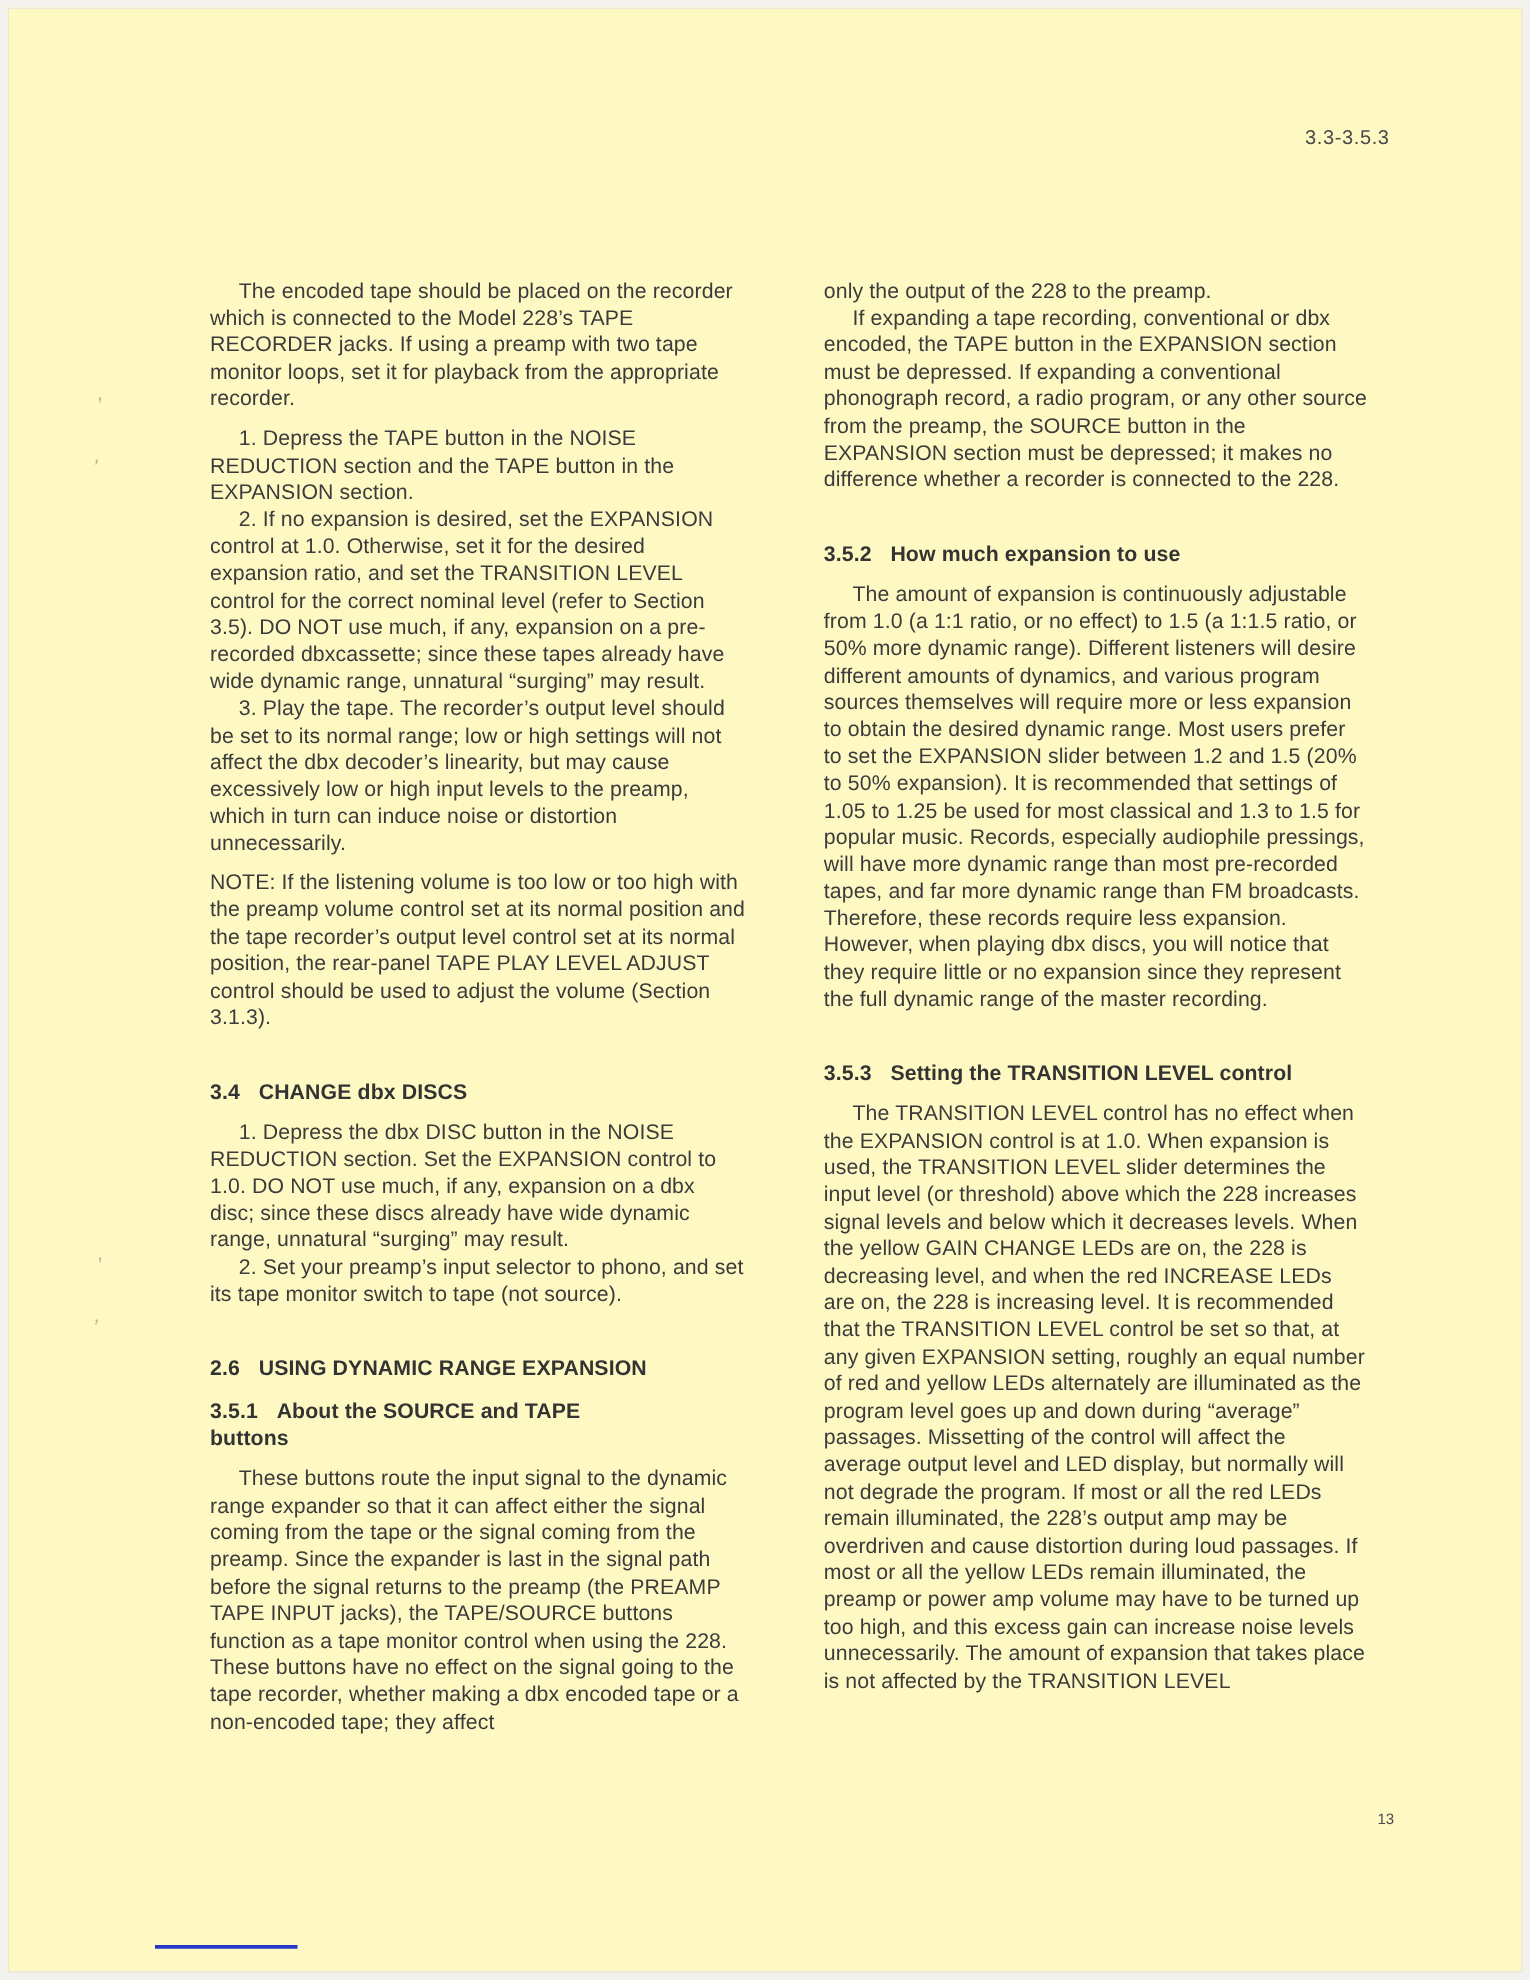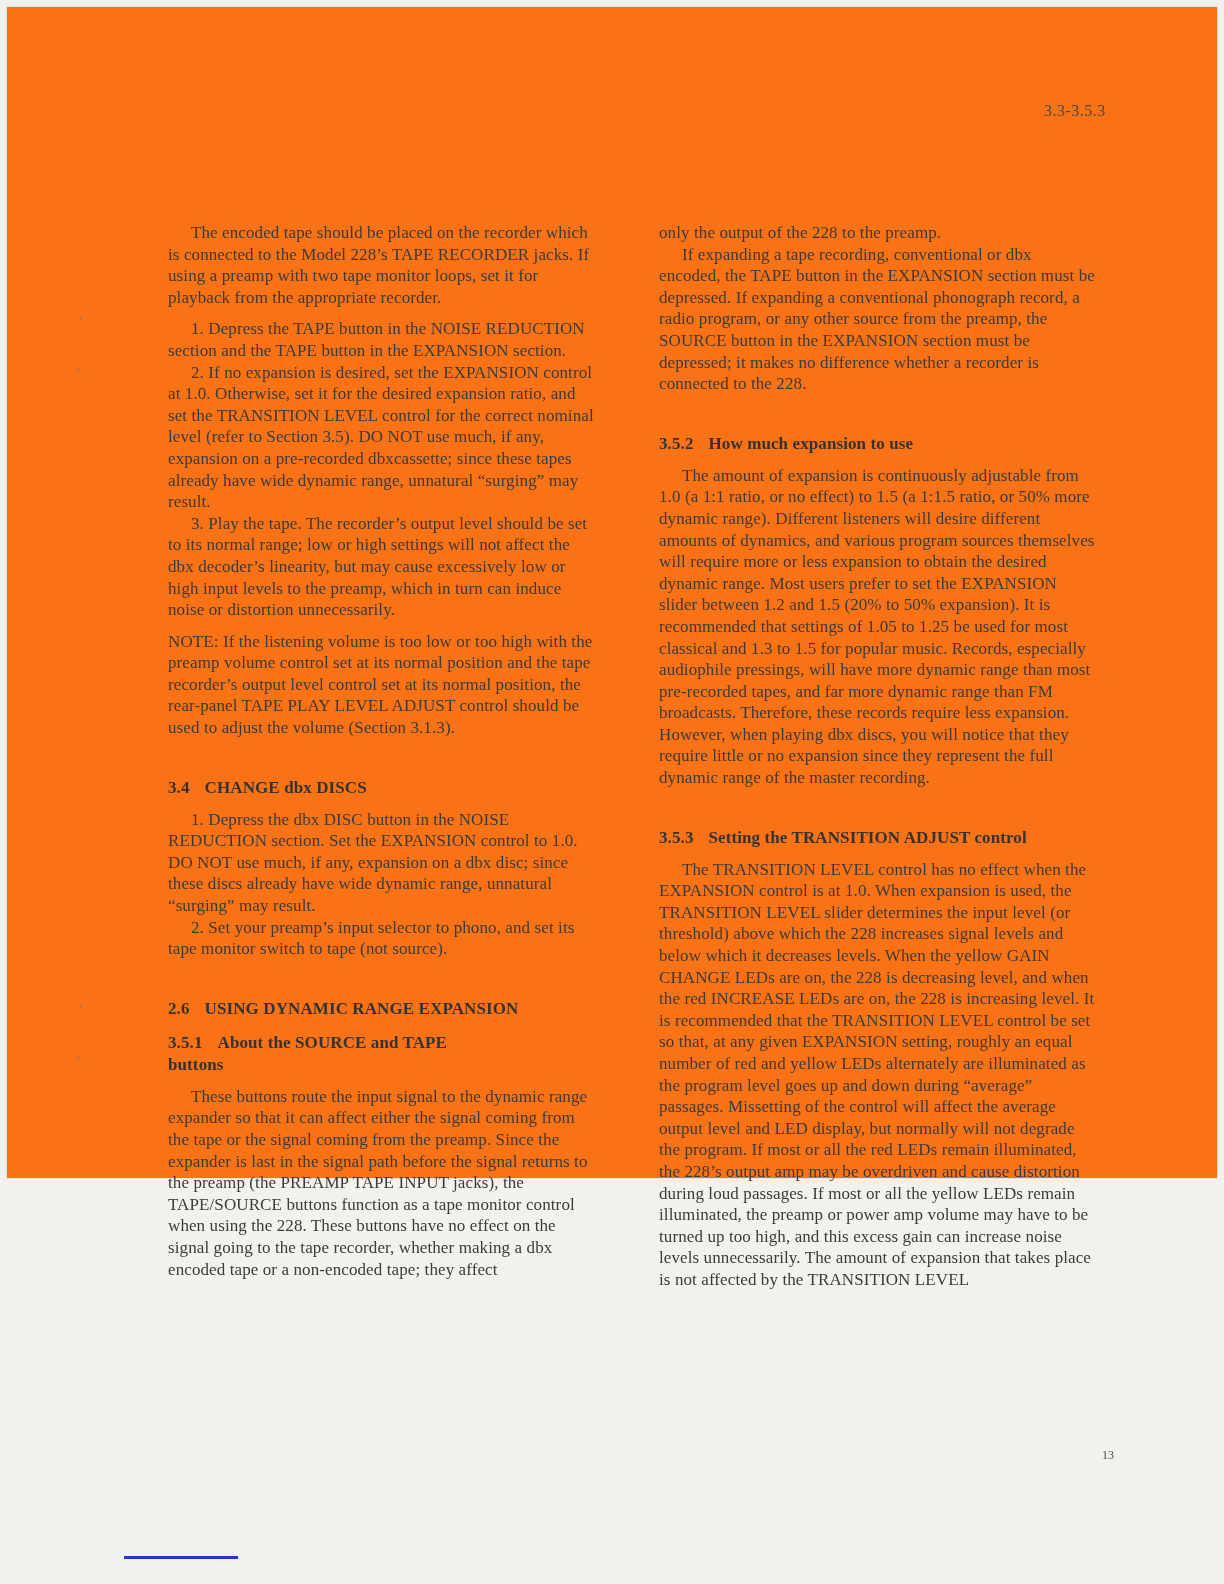--- a/index.html
+++ b/index.html
@@ -7,24 +7,23 @@
   body {
     position:relative;
     background:#f2f1ee;
     font-family:"Liberation Sans", sans-serif;
     color:#3c3c3c;
     overflow:hidden;
   }
   .scan-page {
     position:absolute;
     left:6px; top:6px;
-    width:1212px; height:1173px;
-    background:#f97316;
+    width:1212px; height:1572px;
+    background:#fef9c3;
     box-shadow:0 0 0 1px #e3e2de inset;
-    font-family:Liberation Serif, serif;
   }
   .header-ref {
     position:absolute;
     left:1038px; top:96px;
     font-size:16px;
     letter-spacing:0.5px;
     color:#4a4a4a;
   }
   .col {
     position:absolute;
@@ -119,21 +118,21 @@
 
     <p class="para">only the output of the 228 to the preamp.</p>
     <p class="para indent">If expanding a tape recording, conventional or dbx encoded, the TAPE button in the EXPANSION section must be depressed. If expanding a conventional phonograph record, a radio program, or any other source from the preamp, the SOURCE  button in the EXPANSION section must be depressed; it makes no difference whether a recorder is connected to the 228.</p>
 
     <h3 class="sec-h">
       <span class="sec-num">3.5.2</span><span class="sec-title">How much expansion to use</span>
     </h3>
     <p class="para indent">The amount of expansion is continuously adjustable from 1.0 (a 1:1 ratio, or no effect) to 1.5 (a 1:1.5 ratio, or 50% more dynamic range). Different listeners will desire different amounts of dynamics, and various program sources themselves will require more or less expansion to obtain the desired dynamic range. Most users prefer to set the EXPANSION slider between 1.2 and 1.5 (20% to 50% expansion). It is recommended that settings of 1.05 to 1.25 be used for most classical and 1.3 to 1.5 for popular music. Records, especially audiophile pressings, will have more dynamic range than most pre-recorded tapes, and far more dynamic range than FM broadcasts. Therefore, these records require less expansion. However, when playing dbx discs, you will notice that they require little or no expansion since they represent the full dynamic range of the master recording.</p>
 
     <h3 class="sec-h">
-      <span class="sec-num">3.5.3</span><span class="sec-title">Setting the TRANSITION ADJUST control</span>
+      <span class="sec-num">3.5.3</span><span class="sec-title">Setting the TRANSITION LEVEL control</span>
     </h3>
     <p class="para indent">The TRANSITION LEVEL control has no effect when the EXPANSION control is at 1.0. When expansion is used, the TRANSITION LEVEL slider determines the input level (or threshold) above which the 228 increases signal levels and below which it decreases levels. When the yellow GAIN CHANGE LEDs are on, the 228 is decreasing level, and when the red INCREASE LEDs are on, the 228 is increasing level. It is recommended that the TRANSITION LEVEL control be set so that, at any given EXPANSION setting, roughly an equal number of red and yellow LEDs alternately are illuminated as the program level goes up and down during “average” passages. Missetting of the control will affect the average output level and LED display, but normally will not degrade the program. If most or all the red LEDs remain illuminated, the 228’s output amp may be overdriven and cause distortion during loud passages. If most or all the yellow LEDs remain illuminated, the preamp or power amp volume may have to be turned up too high, and this excess gain can increase noise levels unnecessarily. The amount of expansion that takes place is not affected by the TRANSITION LEVEL</p>
 
   </div>
 
   <div class="page-number">13</div>
 
   <div class="blue-mark"></div>
 
 </div>

